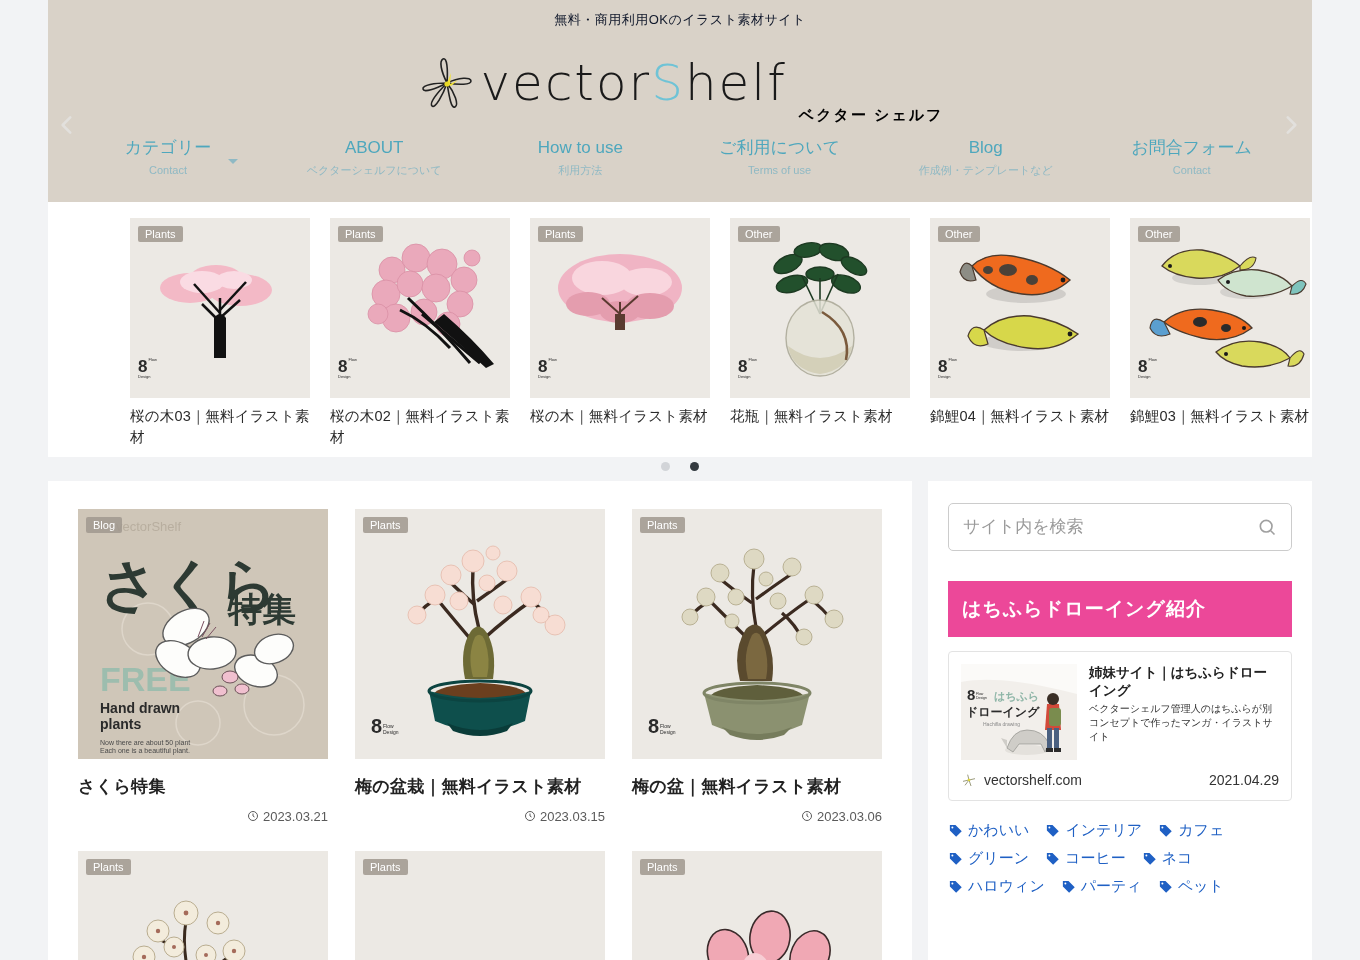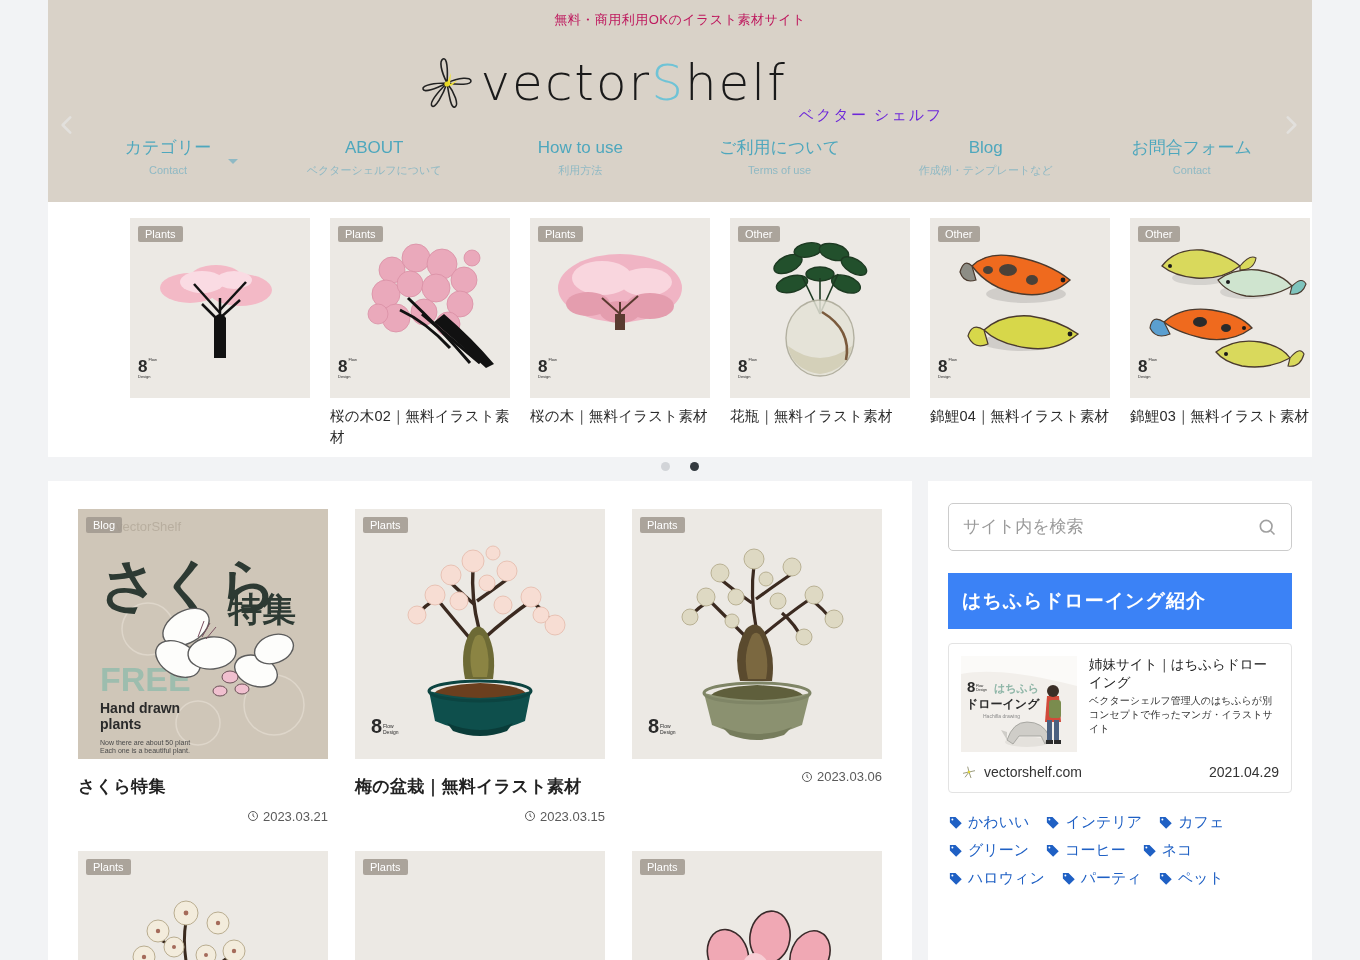--- a/index.html
+++ b/index.html
@@ -10,38 +10,38 @@
     font-family: "Liberation Sans", "DejaVu Sans", sans-serif;
   }
   .page { width: 1360px; height: 960px; position: relative; }
 
   
   .header {
     position: absolute; left: 48px; top: 0; width: 1264px; height: 202px;
     background: #d9d2c8;
   }
   .tagline {
-    text-align: center; color: #be185d; font-size: 13px;
+    text-align: center; color: #0f172a; font-size: 13px;
     padding-top: 11px; letter-spacing: .5px;
   }
   .logo-wrap {
     display: flex; align-items: center; justify-content: center;
     height: 96px; margin-top: 6px;
   }
   .logo-mark { width: 60px; height: 60px; margin-right: 4px; }
   .logo-text {
     font-family: "DejaVu Sans", sans-serif;
     font-size: 50px; font-weight: 300; letter-spacing: 2px; color: #1a1a1a;
     line-height: 1;
   }
   .logo-text .s-accent { color: #6fc3d6; }
   .logo-kana {
-    font-size: 15px; color: #6d28d9; margin-left: 12px;
+    font-size: 15px; color: #000000; margin-left: 12px;
     letter-spacing: 2px; align-self: flex-end; padding-bottom: 6px;
-    font-weight: 400;
+    font-weight: 700;
   }
 
   
   .nav {
     display: flex; align-items: flex-start; justify-content: space-between;
     padding: 0 60px; margin-top: 6px;
   }
   .nav-item { text-align: center; position: relative; min-width: 120px; cursor: pointer; }
   .nav-main { color: #4ea7bd; font-size: 17px; line-height: 22px; }
   .nav-sub  { color: #8fb9c4; font-size: 11px; line-height: 18px; margin-top: 2px; }
@@ -118,31 +118,31 @@
     position: relative; height: 48px; border: 1px solid #ccc; border-radius: 5px;
     display: flex; align-items: center; padding: 0 14px;
   }
   .search-box input {
     border: 0; outline: 0; flex: 1; font-size: 17px; color: #555;
     font-family: "Liberation Sans", sans-serif; background: transparent;
   }
   .search-box input::placeholder { color: #9a9a9a; }
   .search-box svg { width: 20px; height: 20px; }
   .side-head {
-    margin-top: 22px; background: #3b82f6; color: #fff;
+    margin-top: 30px; background: #ec4899; color: #fff;
     font-size: 19px; font-weight: 700; letter-spacing: 1px;
     height: 56px; display: flex; align-items: center; padding: 0 14px;
   }
   .blogcard {
     margin-top: 14px; border: 1px solid #e3e3e3; border-radius: 4px;
     padding: 12px; cursor: pointer;
   }
   .bc-row { display: flex; gap: 12px; }
   .bc-thumb { width: 116px; height: 96px; flex: 0 0 116px; position: relative; overflow: hidden; background: #efefef; }
-  .bc-title { font-size: 13.5px; font-weight: 400; color: #222; line-height: 1.35; }
+  .bc-title { font-size: 13.5px; font-weight: 700; color: #222; line-height: 1.35; }
   .bc-desc { font-size: 10px; color: #333; line-height: 1.38; margin-top: 2px; }
   .bc-foot {
     display: flex; align-items: center; justify-content: space-between;
     margin-top: 12px; font-size: 14px; color: #333;
   }
   .bc-site { display: flex; align-items: center; gap: 7px; }
   .bc-site svg { width: 16px; height: 16px; }
   .tags {
     margin-top: 20px; display: flex; flex-wrap: wrap; gap: 9px 16px;
   }
@@ -227,20 +227,21 @@
               <path d="M90 140 L90 80"></path>
                 <path d="M90 95 L64 66"></path>
                 <path d="M90 92 L116 64"></path>
                 <path d="M90 104 L72 86"></path>
                 <path d="M90 100 L110 82"></path>
             </g>
             <path d="M84 140 L84 100 Q90 92 96 100 L96 140 Z" fill="#111"></path>
           </svg>
           <span class="wm"><span>8</span><i>Flow<br>Design</i></span>
         </div>
+        <div class="c-title">桜の木03｜無料イラスト素材</div>
       </div>
 
       <div class="c-card">
         <div class="c-thumb">
           <span class="badge">Plants</span>
           <svg viewBox="0 0 180 180" width="180" height="180">
             <g fill="#eaa9bb" stroke="#d98fa5" stroke-width=".8">
               <circle cx="62" cy="52" r="13"></circle>
                 <circle cx="86" cy="40" r="14"></circle>
                 <circle cx="112" cy="46" r="15"></circle>
@@ -535,20 +536,21 @@
             <path d="M72 184 Q125 198 178 184 L170 216 Q125 236 80 216 Z" fill="#8b9170"></path>
             <path d="M90 218 Q125 232 160 218 L152 226 Q125 236 98 226Z" fill="#767c5c"></path>
             <ellipse cx="125" cy="184" rx="53" ry="10" fill="none" stroke="#7f8566" stroke-width="3"></ellipse>
             <g font-family="'Liberation Sans',sans-serif">
                 <text x="16" y="224" font-size="20" font-weight="700" fill="#2b2b2b">8</text>
                 <text x="28" y="219" font-size="5" fill="#2b2b2b">Flow</text>
                 <text x="28" y="225" font-size="5" fill="#2b2b2b">Design</text>
               </g>
           </svg>
         </div>
+        <div class="p-title">梅の盆｜無料イラスト素材</div>
         <div class="p-date">
           <svg viewBox="0 0 24 24" fill="none" stroke="#5a5a5a" stroke-width="2">
             <circle cx="12" cy="12" r="9"></circle>
               <polyline points="12 7 12 12 15 14"></polyline>
           </svg>
           <span>2023.03.06</span>
         </div>
       </div>
 
       <div class="p-card">

